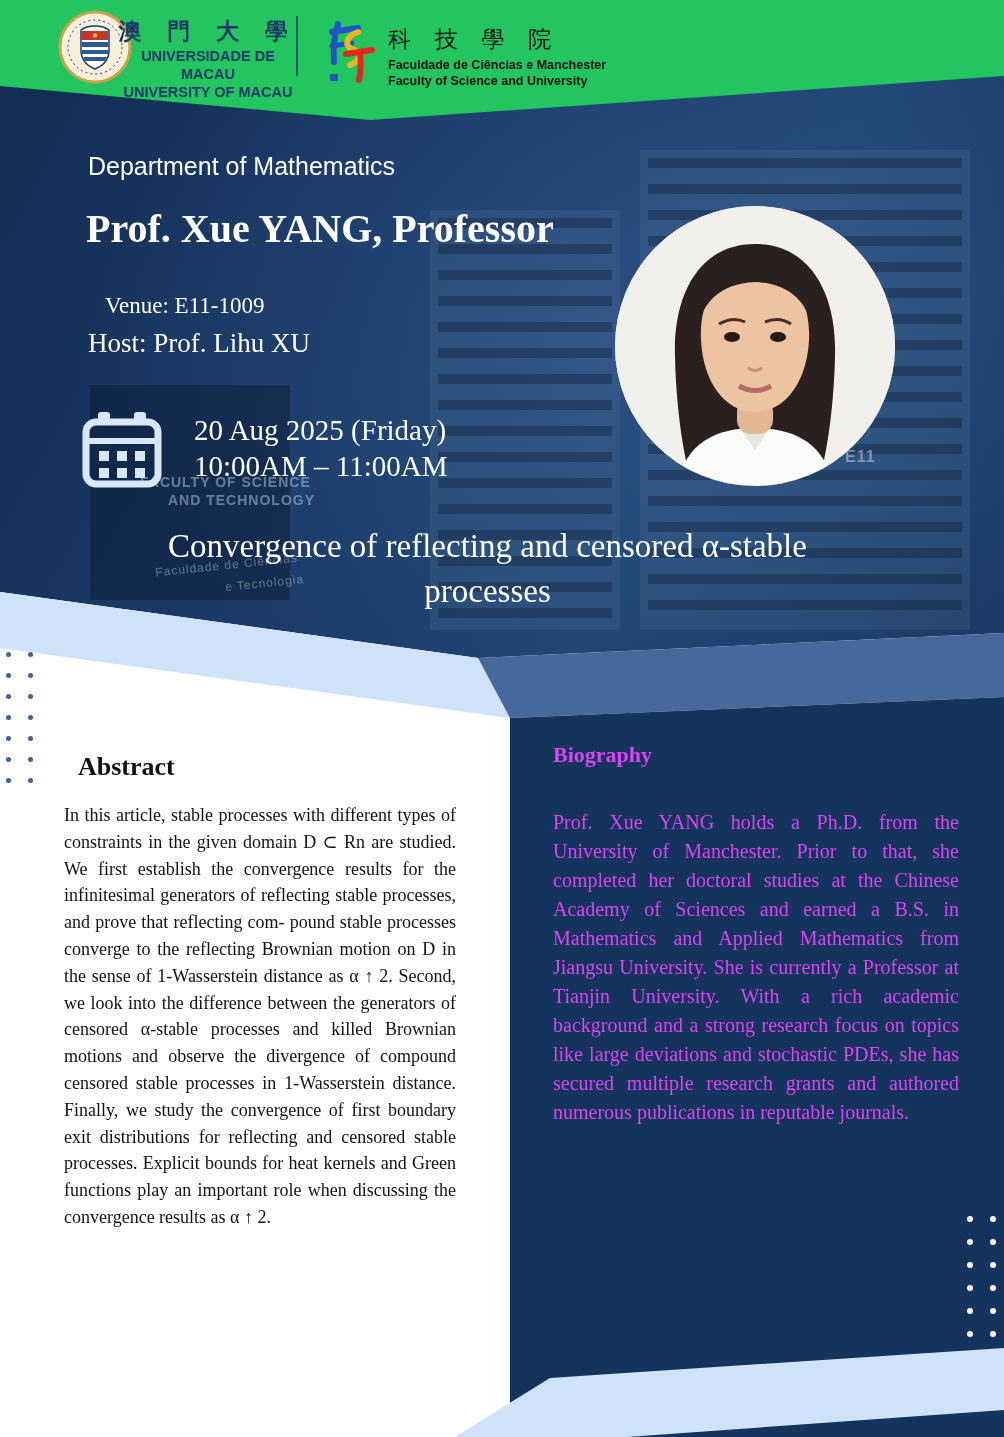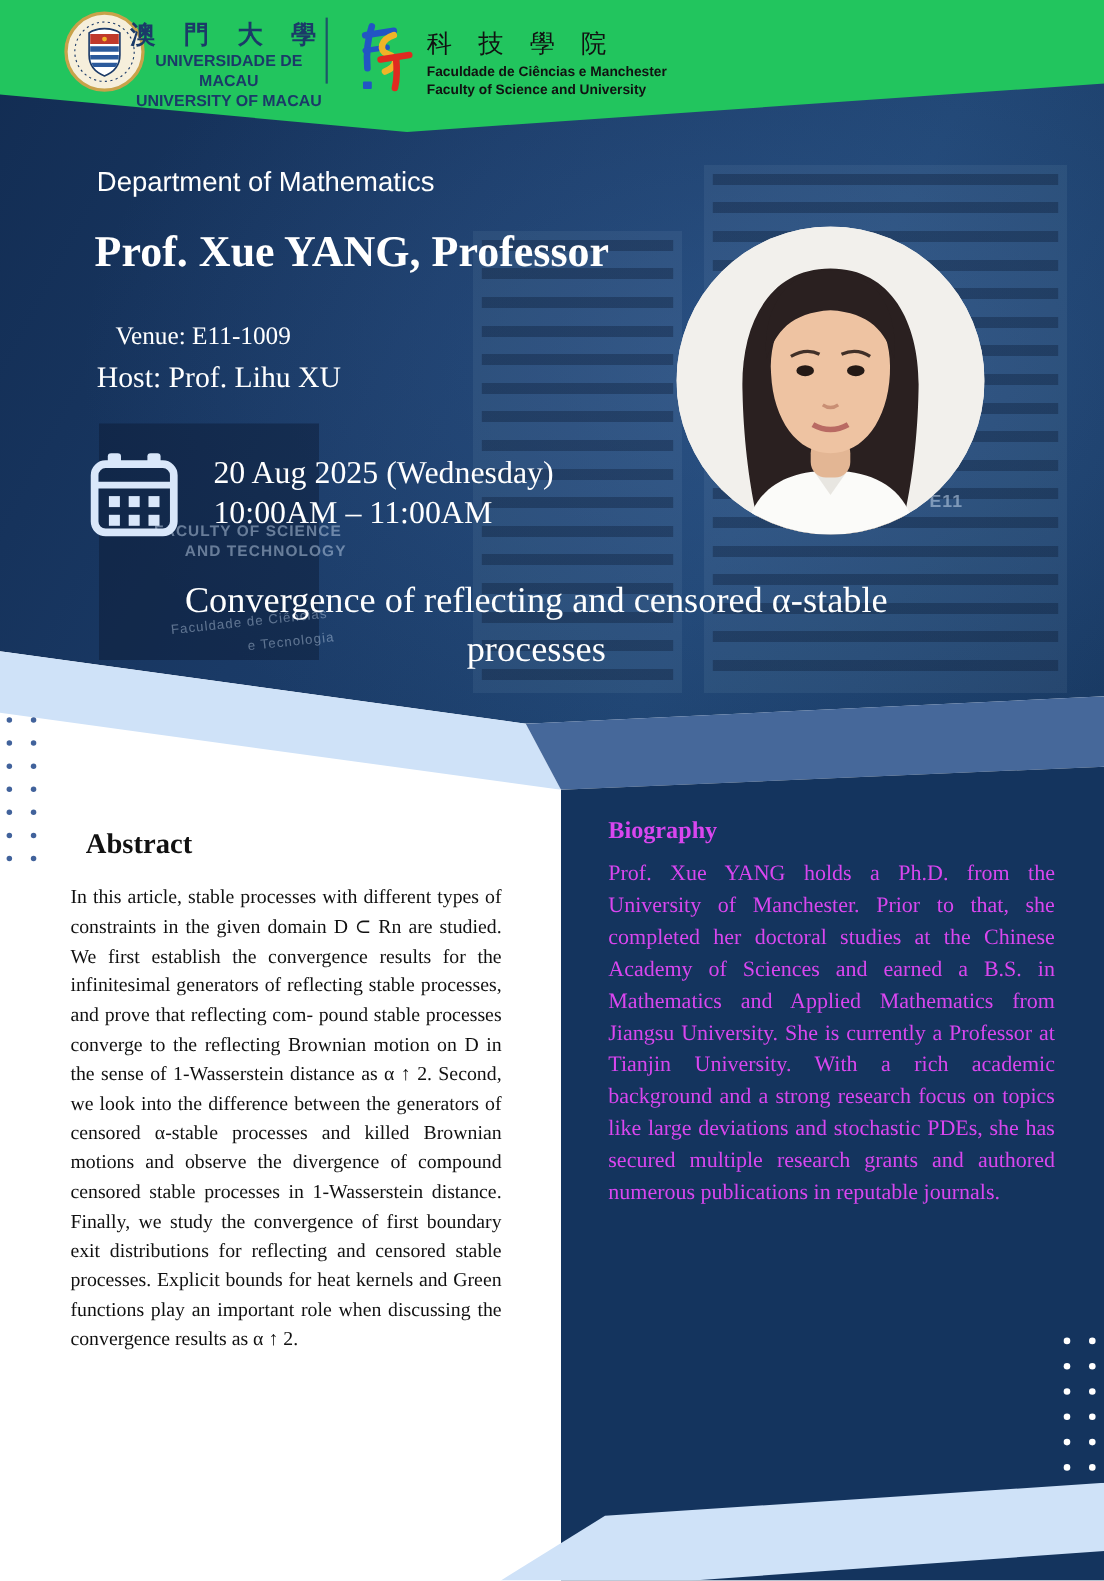--- a/index.html
+++ b/index.html
@@ -52,21 +52,21 @@
   #band-medium{background:#46689a;clip-path:polygon(478px 658px,1004px 633px,1004px 697px,510px 718px);}
   #bio-panel{background:#14345e;clip-path:polygon(510px 718px,1004px 697px,1004px 1437px,510px 1437px);pointer-events:auto;}
   #band-light-bottom{background:#cfe2f8;clip-path:polygon(455px 1437px,550px 1378px,1004px 1348px,1004px 1410px,627px 1437px);}
   
   #abstract{position:absolute;left:64px;top:738px;width:392px;color:#111111;}
   #abstract h2{margin:14px;font-size:26px;font-weight:bold;}
   #abstract p{margin:20px 0 0 0;font-size:18px;line-height:26.8px;text-align:justify;}
   
   #bio{position:absolute;left:553px;top:742px;width:406px;color:#d946ef;}
   #bio h2{margin:0;font-size:22px;font-weight:bold;}
-  #bio p{margin:12px 0 0 0;font-size:20px;line-height:29px;text-align:justify;}
+  #bio p{margin:40px 0 0 0;font-size:20px;line-height:29px;text-align:justify;}
   
   #inquiries{position:absolute;left:560px;top:1243px;width:377px;text-align:right;color:#ffffff;font-size:19px;line-height:27px;}
   #inquiries .bold{font-weight:bold;}
   
   .dots{display:grid;position:absolute;}
   .dots span{border-radius:50%;display:block;}
   #dots-left{left:6px;top:652px;grid-template-columns:repeat(2,22px);grid-auto-rows:21px;}
   #dots-left span{width:5px;height:5px;background:#41629b;}
   #dots-right{left:967px;top:1216px;grid-template-columns:repeat(2,23px);grid-auto-rows:23px;}
   #dots-right span{width:6px;height:6px;background:#ffffff;}
@@ -101,21 +101,21 @@
       <line x1="8" y1="33" x2="76" y2="33" stroke="#d9e7fa" stroke-width="6"></line>
       <rect x="18" y="4" width="12" height="12" rx="3" fill="#d9e7fa"></rect>
       <rect x="54" y="4" width="12" height="12" rx="3" fill="#d9e7fa"></rect>
       <rect x="19" y="43" width="10" height="10" fill="#d9e7fa"></rect>
       <rect x="37" y="43" width="10" height="10" fill="#d9e7fa"></rect>
       <rect x="55" y="43" width="10" height="10" fill="#d9e7fa"></rect>
       <rect x="19" y="60" width="10" height="10" fill="#d9e7fa"></rect>
       <rect x="37" y="60" width="10" height="10" fill="#d9e7fa"></rect>
       <rect x="55" y="60" width="10" height="10" fill="#d9e7fa"></rect>
     </svg>
-    <div id="date-line">20 Aug 2025 (Wednesday)</div>
+    <div id="date-line">20 Aug 2025 (Friday)</div>
     <div id="time-line">10:00AM – 11:00AM</div>
 
     <div id="talk-title">
       <span style="display:block;">Convergence of reflecting and censored α-stable</span>
       <span style="display:block;">processes</span>
     </div>
 
     <div id="portrait">
       <svg width="280" height="280" viewBox="0 0 280 280">
         <rect width="280" height="280" fill="#f2f0ec"></rect>

